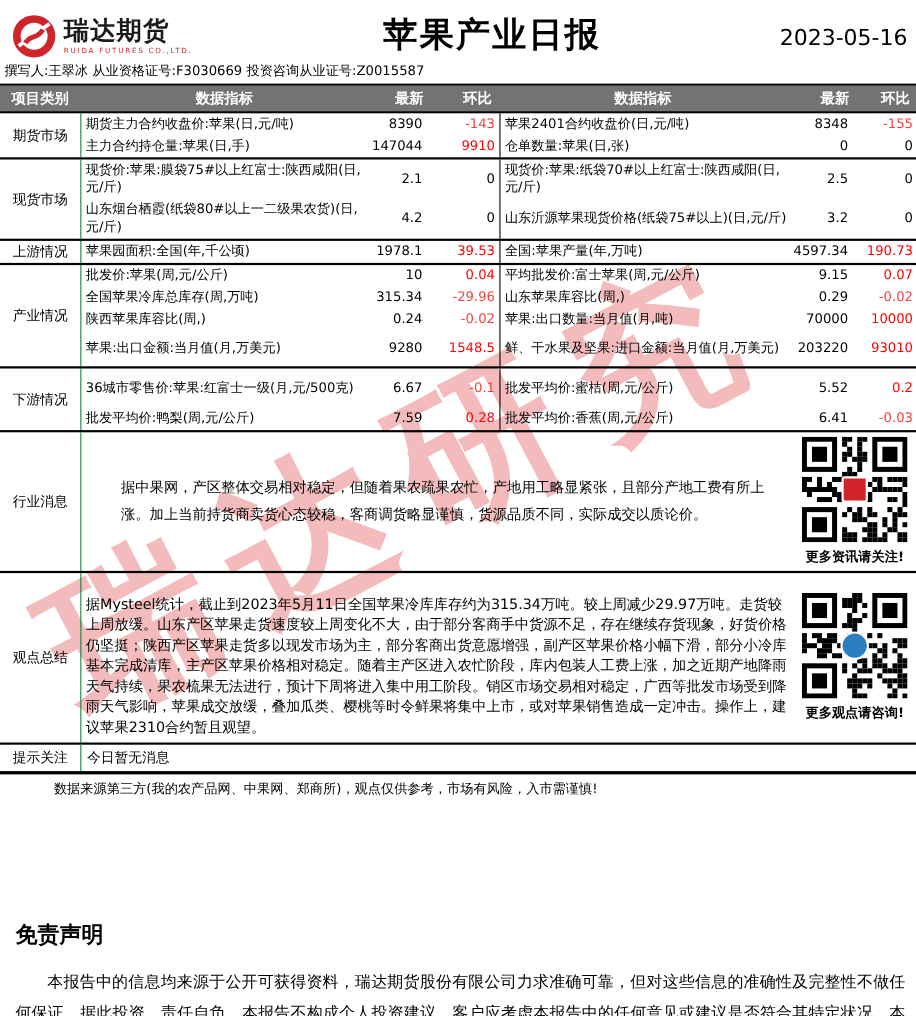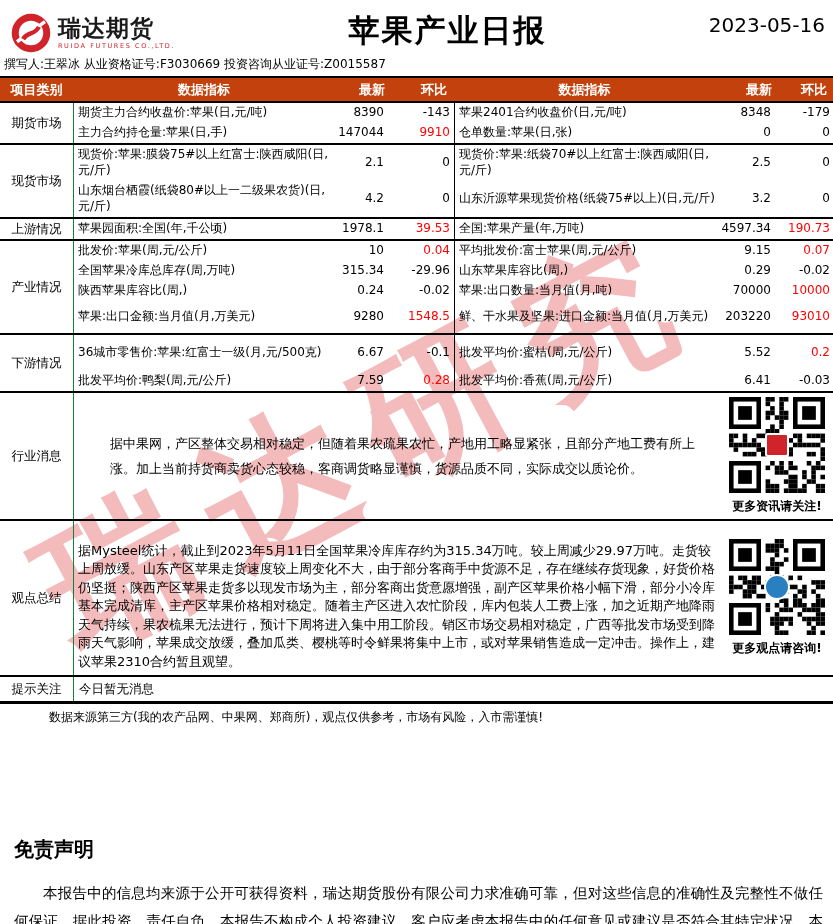--- a/index.html
+++ b/index.html
@@ -3,52 +3,52 @@
 <meta charset="utf-8">
 <style>
   html,body{margin:0;padding:0;}
   body{
     width:833px;height:924px;background:#fff;overflow:hidden;position:relative;
     font-family:"DejaVu Sans","Liberation Sans",sans-serif;color:#000;
   }
   .page{position:relative;width:100%;height:100%;}
 
   
-  .rep-header{display:flex;align-items:flex-start;padding:6px 8px 0 10px;gap:48px;}
+  .rep-header{display:flex;align-items:center;padding:6px 8px 0 10px;gap:48px;}
   .logo-block{display:flex;align-items:center;width:190px;flex:0 0 auto;margin-top:6px;}
   .logo-txt{margin-left:6px;line-height:1;}
   .logo-cn{font-size:23px;font-weight:bold;color:#1a1a1a;letter-spacing:1px;}
   .logo-en{font-size:6.5px;color:#d1232a;letter-spacing:1.6px;margin-top:3px;}
   .title-wrap{flex:1;text-align:center;}
   .report-title{font-size:31px;font-weight:bold;letter-spacing:2px;margin-top:4px;}
   .date-wrap{width:130px;flex:0 0 auto;text-align:right;font-size:20px;margin-top:7px;}
   .author-line{font-size:12px;padding:2px 0 3px 4px;}
 
   
   .rep-table{position:relative;border-top:2px solid #000;border-bottom:3px solid #000;z-index:1;}
   .thead{display:grid;grid-template-columns:73px 262px 56px 62px 263px 62px 55px;
-    background:#c2410c;color:#fff;font-weight:bold;font-size:13px;height:23px;align-items:center;position:relative;z-index:2;}
+    background:#737373;color:#fff;font-weight:bold;font-size:13px;height:23px;align-items:center;position:relative;z-index:2;}
   .thead .hc{white-space:nowrap;}
   .hc.center{text-align:center;}
   .hc.right{text-align:right;padding-right:6px;}
   .tgroup{display:flex;border-top:2px solid #000;position:relative;z-index:1;}
   .tgroup:first-of-type{border-top:none;}
   .cat{width:73px;flex:0 0 auto;display:flex;align-items:center;justify-content:center;
     font-size:12.5px;border-right:1px solid #15803d;text-align:center;}
   .grows{flex:1;display:flex;flex-direction:column;justify-content:space-between;}
   .trow{display:grid;grid-template-columns:262px 56px 62px 263px 62px 55px;min-height:20px;}
   .trow.tall{min-height:36px;}
   .trow.xtall{min-height:32px;}
   .c{display:flex;align-items:center;font-size:12px;line-height:1.3;}
   .lbl{padding-left:4px;padding-right:2px;}
   .l2{border-left:1px solid #000;}
   .num{justify-content:flex-end;padding-right:8px;font-variant-numeric:tabular-nums;}
   .chg{padding-right:4px;}
   .up{color:#ff0000;}
-  .down{color:#000000;}
+  .down{color:#ef4444;}
   .flat{color:#000000;}
 
   
   .msgbody{flex:1;display:flex;}
   .msgtext{flex:1;font-size:13px;padding:4px 4px 4px 4px;display:flex;flex-direction:column;justify-content:center;}
   .msgtext.loose{line-height:1.95;}
   .msgtext.dense{line-height:1.42;padding-top:21px;}
   .qrcol{width:108px;flex:0 0 auto;display:flex;flex-direction:column;align-items:center;justify-content:center;gap:5px;padding:4px 2px;}
   .qrbox{position:relative;width:96px;height:96px;}
   .qrbox svg{width:96px;height:96px;display:block;}
@@ -112,21 +112,21 @@
 
     <div class="tgroup">
       <div class="cat">期货市场</div>
       <div class="grows">
         <div class="trow">
           <div class="c lbl">期货主力合约收盘价:苹果(日,元/吨)</div>
           <div class="c num">8390</div>
           <div class="c num chg down">-143</div>
           <div class="c lbl l2">苹果2401合约收盘价(日,元/吨)</div>
           <div class="c num">8348</div>
-          <div class="c num chg down">-179</div>
+          <div class="c num chg down">-155</div>
         </div>
         <div class="trow">
           <div class="c lbl">主力合约持仓量:苹果(日,手)</div>
           <div class="c num">147044</div>
           <div class="c num chg up">9910</div>
           <div class="c lbl l2">仓单数量:苹果(日,张)</div>
           <div class="c num">0</div>
           <div class="c num chg flat">0</div>
         </div>
       </div>

